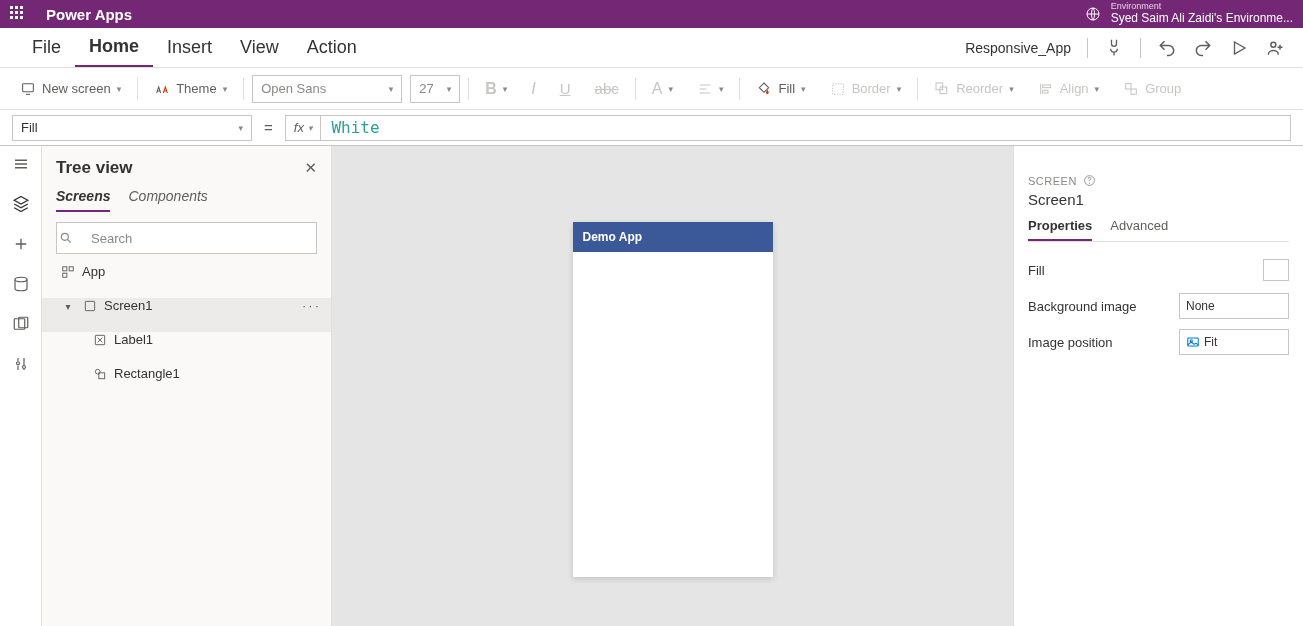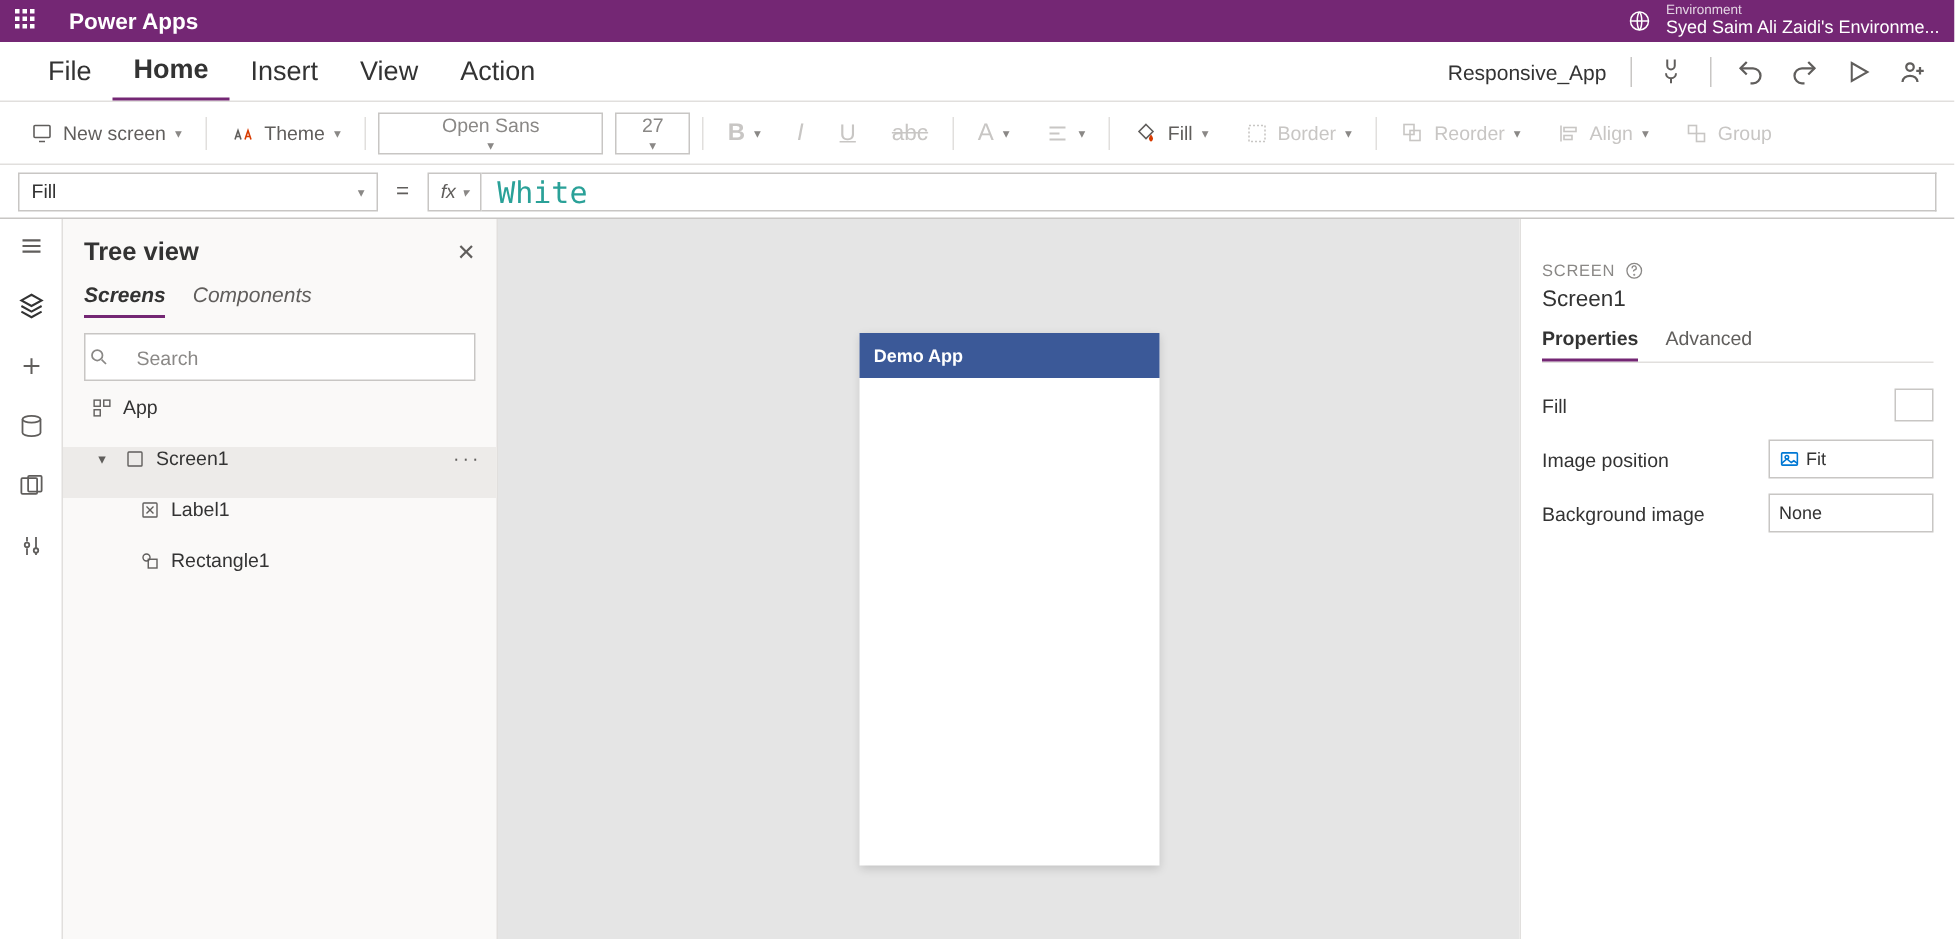--- a/index.html
+++ b/index.html
@@ -37,31 +37,31 @@
   .menu-item.active{font-weight:600;border-bottom:2px solid var(--purple);}
   .mb-right{margin-left:auto;display:flex;align-items:center;gap:16px;}
   .app-name-lbl{font-size:14px;color:var(--text-dark);}
   .divider-v{width:1px;height:20px;background:var(--border2);}
   .icon-btn{width:20px;height:20px;display:flex;align-items:center;justify-content:center;color:var(--text-gray);cursor:pointer;}
 
   
   .toolbar{height:42px;background:#fff;border-bottom:1px solid var(--border);display:flex;align-items:center;padding:0 12px;gap:8px;}
   .tb-btn{display:flex;align-items:center;gap:6px;padding:0 8px;height:100%;color:var(--text-gray);cursor:pointer;font-size:13px;}
   .tb-sep{width:1px;height:22px;background:var(--border);}
-  .tb-select{height:28px;border:1px solid var(--border2);background:#fff;display:flex;align-items:center;padding:0 8px;color:var(--text-light);font-size:13px;min-width:150px;justify-content:space-between;flex-direction:column;}
+  .tb-select{height:28px;border:1px solid var(--border2);background:#fff;display:flex;align-items:center;padding:0 8px;color:var(--text-light);font-size:13px;min-width:150px;justify-content:space-between;}
   .tb-select.small{min-width:50px;}
   .chev{font-size:9px;color:var(--text-light);}
   .tb-disabled{color:#c8c6c4;}
 
   
   .formulabar{height:36px;background:#fff;border-bottom:1px solid var(--border2);display:flex;align-items:center;padding:6px 12px;gap:8px;}
   .prop-select{height:26px;border:1px solid var(--border2);background:#fff;display:flex;align-items:center;padding:0 8px;min-width:240px;justify-content:space-between;}
   .eq-sign{font-size:15px;color:var(--text-gray);padding:0 4px;}
   .fx-box{display:flex;align-items:center;border:1px solid var(--border2);height:26px;padding:0 8px;color:var(--text-gray);font-style:italic;gap:4px;}
-  .formula-input{flex:1;height:26px;border:1px solid var(--border2);border-left:none;display:flex;align-items:center;padding:0 10px;font-family:Consolas,monospace;font-size:20px;}
+  .formula-input{flex:1;height:26px;border:1px solid var(--border2);border-left:none;display:flex;align-items:center;padding:0 10px;font-family:Consolas,monospace;font-size:16px;}
   .formula-text{color:var(--formula);}
 
   
   .main{flex:1;display:flex;overflow:hidden;}
 
   
   .rail{width:42px;background:#fff;border-right:1px solid var(--border);display:flex;flex-direction:column;align-items:center;padding-top:8px;gap:20px;}
   .rail-btn{width:20px;height:20px;display:flex;align-items:center;justify-content:center;color:var(--text-gray);cursor:pointer;}
   .rail-btn.active{color:var(--text-dark);}
 
@@ -406,31 +406,31 @@
     <div class="props-tabs">
       <div class="props-tab active">Properties</div>
       <div class="props-tab">Advanced</div>
     </div>
     <div style="height:10px"></div>
     <div class="prop-row">
       <span class="pl">Fill</span>
       <div class="swatch"></div>
     </div>
     <div class="prop-row">
+      <span class="pl">Background image</span>
+      <div class="pv">
+        <span>None</span>
+      </div>
+    </div>
+    <div class="prop-row">
       <span class="pl">Image position</span>
       <div class="pv">
         <svg class="mini-ico" viewBox="0 0 24 24" fill="none" stroke="#0078d4" stroke-width="1.8">
             <rect x="3" y="5" width="18" height="14" rx="1"></rect>
             <circle cx="9" cy="10" r="2"></circle>
             <path d="M3 17l6-5 5 4 3-2 4 3"></path>
           </svg>
         <span>Fit</span>
       </div>
     </div>
-    <div class="prop-row">
-      <span class="pl">Background image</span>
-      <div class="pv">
-        <span>None</span>
-      </div>
-    </div>
   </div>
 
 </div>
 
 </body></html>

